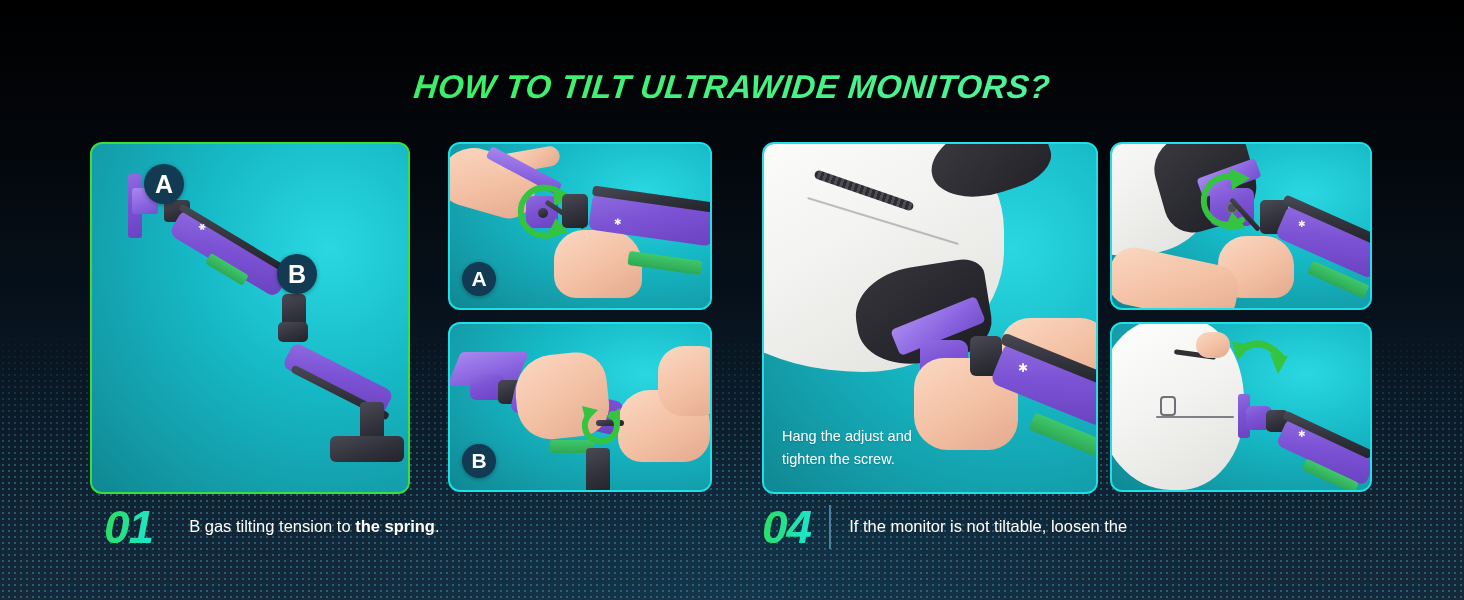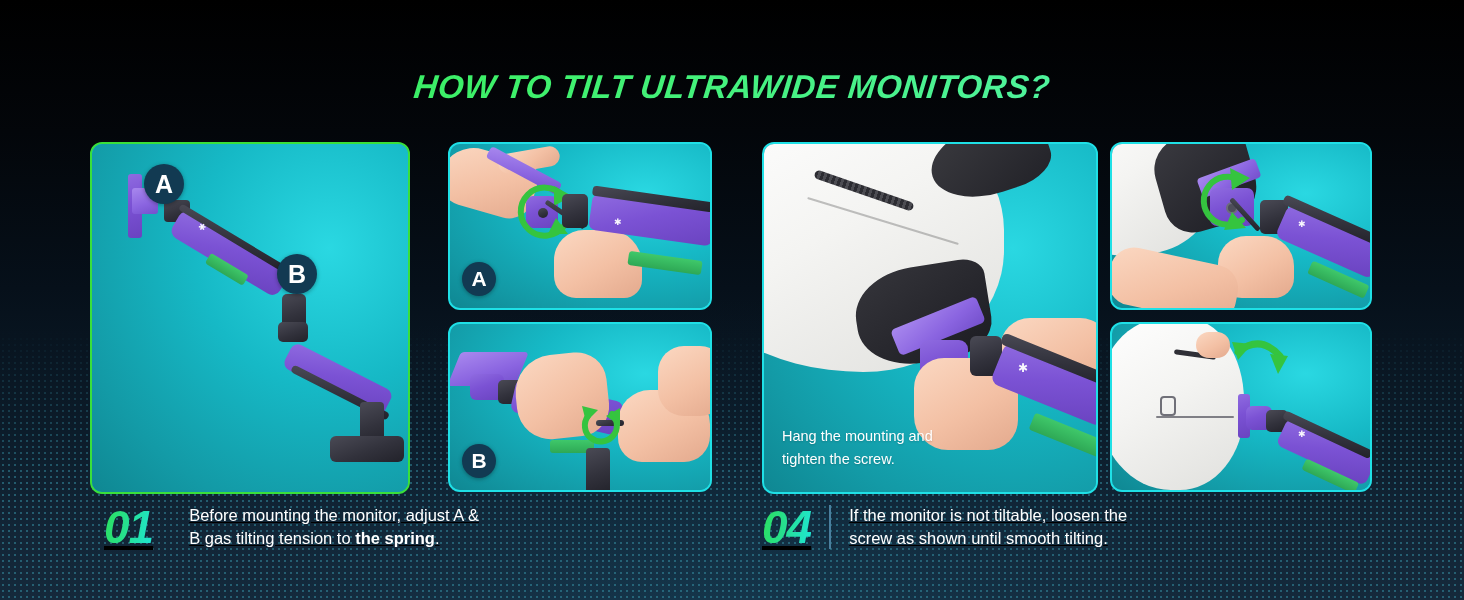--- a/index.html
+++ b/index.html
@@ -93,21 +93,21 @@
   #p3 .badge{ left:12px; bottom:12px; }
 
   
   .panel-caption{
     position:absolute; left:18px; bottom:22px;
     color:#ffffff; font-size:14.5px; line-height:1.55;
     z-index:8; text-shadow:0 1px 2px rgba(0,0,0,0.18);
   }
 
   
-  .step{ position:absolute; display:flex; align-items:center;text-decoration:underline; }
+  .step{ position:absolute; display:flex; align-items:center; }
   #s1{ left:104px; top:504px; }
   #s2{ left:762px; top:504px; }
 
   .step-num{
     font-size:46px; font-weight:bold; font-style:italic;
     letter-spacing:-1px;
     background:linear-gradient(100deg,#2ce05a 0%,#26e08e 45%,#1ee6d8 100%);
     -webkit-background-clip:text; background-clip:text;
     color:transparent; -webkit-text-fill-color:transparent;
     line-height:1;
@@ -245,21 +245,21 @@
   <div class="arm-seg skin" style="left:150px; top:214px; width:104px; height:92px; border-radius:30px 36px 30px 34px;"></div>
   <div class="arm-seg skin" style="left:236px; top:174px; width:110px; height:74px; border-radius:30px;"></div>
 
   <div class="arm-seg dark" style="left:206px; top:192px; width:32px; height:40px; border-radius:6px;"></div>
   <div class="arm-seg purple" style="left:234px; top:196px; width:120px; height:44px; border-radius:9px; transform:rotate(22deg); transform-origin:left center;"></div>
   <div class="arm-seg dark" style="left:238px; top:188px; width:118px; height:12px; border-radius:5px; transform:rotate(22deg); transform-origin:left center;"></div>
   <div class="logo-star" style="left:254px; top:218px; font-size:12px;">✱</div>
   <div class="arm-seg green-strip" style="left:268px; top:268px; width:78px; height:18px; border-radius:3px; transform:rotate(22deg); transform-origin:left center;"></div>
 
   <div class="panel-caption">
-    <div>Hang the mounting and</div>
+    <div>Hang the adjust and</div>
     <div>tighten the screw.</div>
   </div>
 </div>
 
 <div class="panel cyan-edge" id="p5">
   <div class="panel-bg"></div>
 
   <div class="white-mon" style="position:absolute; left:-68px; top:-24px; width:166px; height:136px; border-radius:50% 44% 42% 56%; transform:rotate(-8deg);"></div>
   <div style="position:absolute; left:46px; top:-12px; width:96px; height:96px; background:linear-gradient(150deg,#3a3a40,#1d1d24); border-radius:34% 20% 40% 30%; transform:rotate(-16deg);"></div>
 
@@ -304,27 +304,25 @@
   <div class="arm-seg dark" style="left:154px; top:86px; width:22px; height:22px; border-radius:5px;"></div>
   <div class="arm-seg purple" style="left:170px; top:92px; width:98px; height:30px; border-radius:7px; transform:rotate(25deg); transform-origin:left center;"></div>
   <div class="arm-seg dark" style="left:172px; top:86px; width:96px; height:9px; border-radius:4px; transform:rotate(25deg); transform-origin:left center;"></div>
   <div class="logo-star" style="left:186px; top:106px;">✱</div>
   <div class="arm-seg green-strip" style="left:192px; top:134px; width:58px; height:12px; border-radius:3px; transform:rotate(25deg); transform-origin:left center;"></div>
 </div>
 
 <div class="step" id="s1">
   <div class="step-num">01</div>
   <div class="step-text">
-    <div>Before mounting the monitor, adjust A &amp;</div>
     <div>
       <span>B gas tilting tension to </span><b>the spring</b><span>.</span>
     </div>
   </div>
 </div>
 
 <div class="step" id="s2">
   <div class="step-num">04</div>
   <div class="step-divider"></div>
   <div class="step-text">
     <div>If the monitor is not tiltable, loosen the</div>
-    <div>screw as shown until smooth tilting.</div>
   </div>
 </div>
 
 </body></html>

